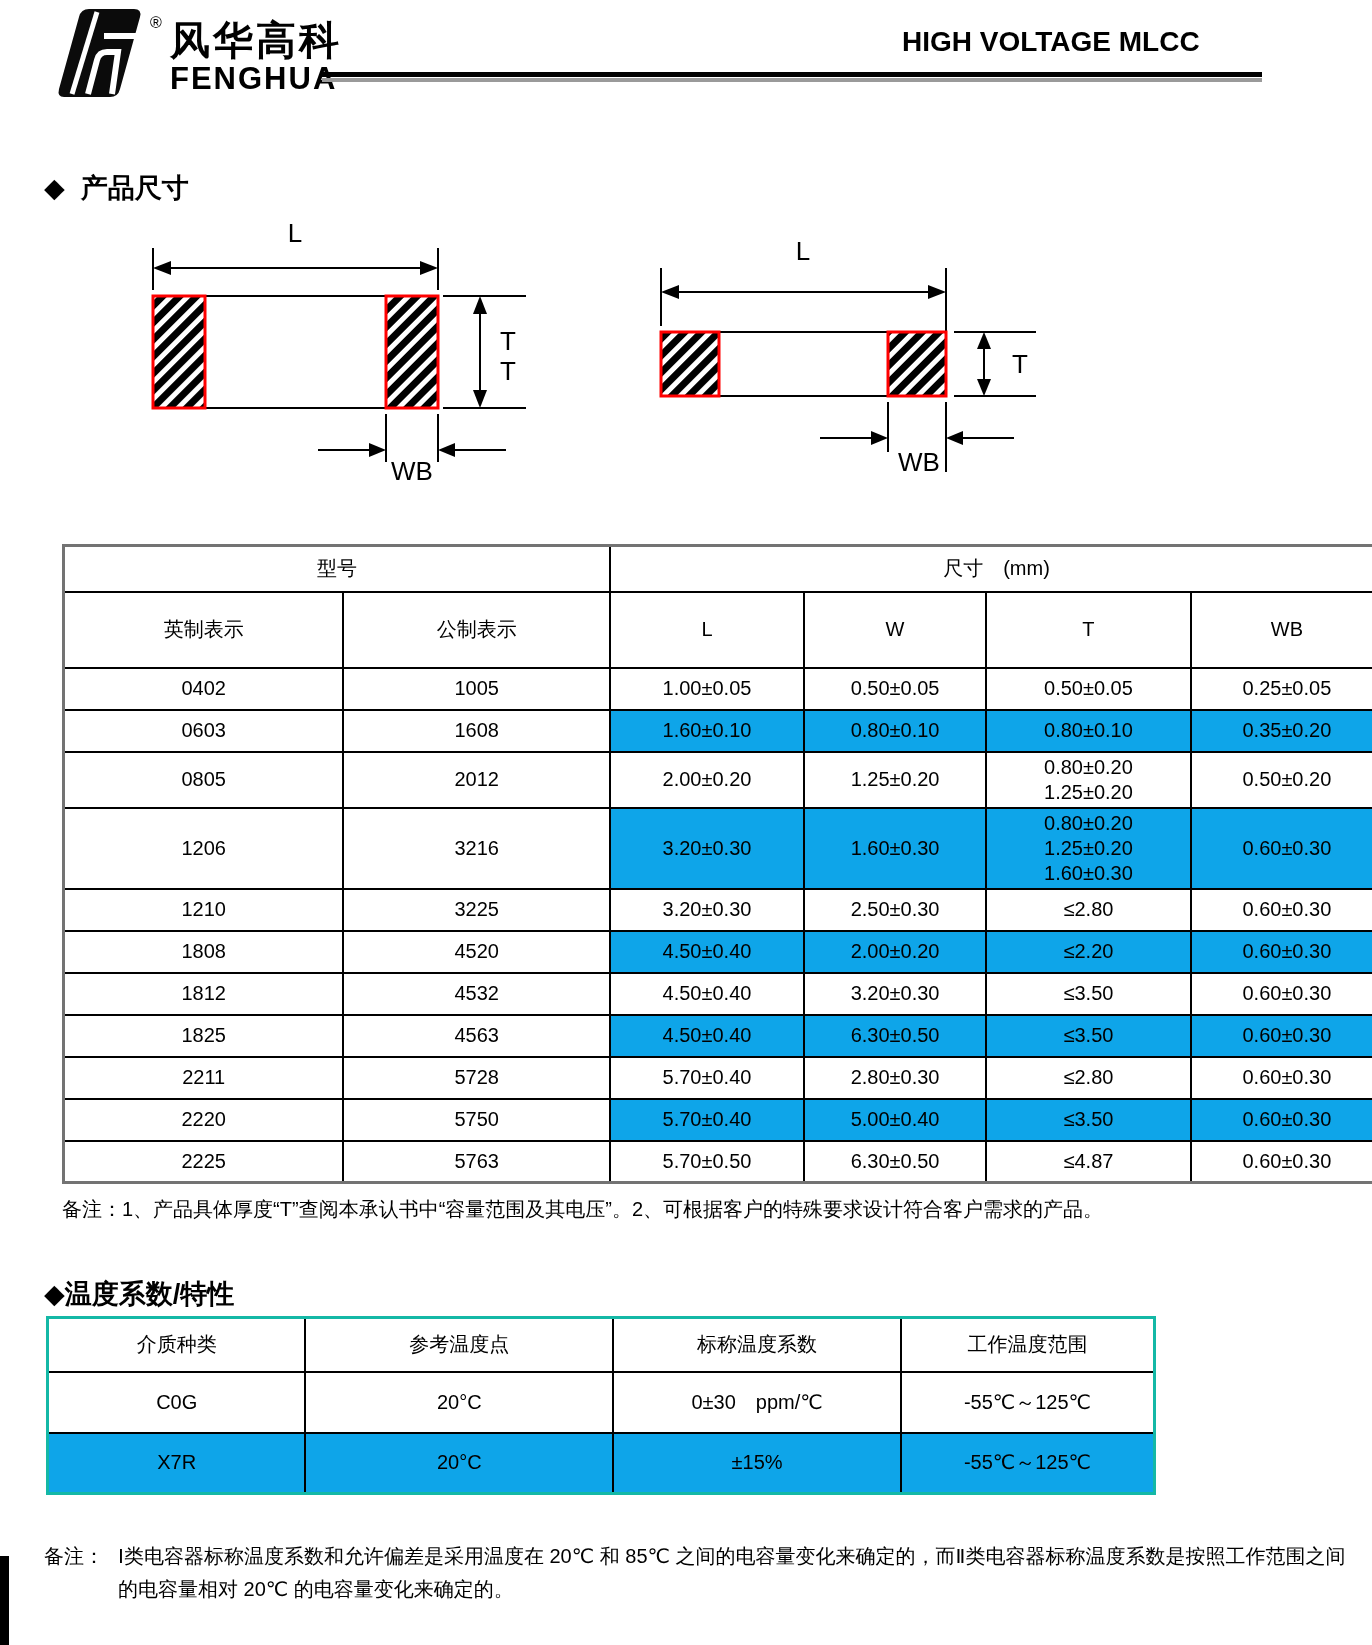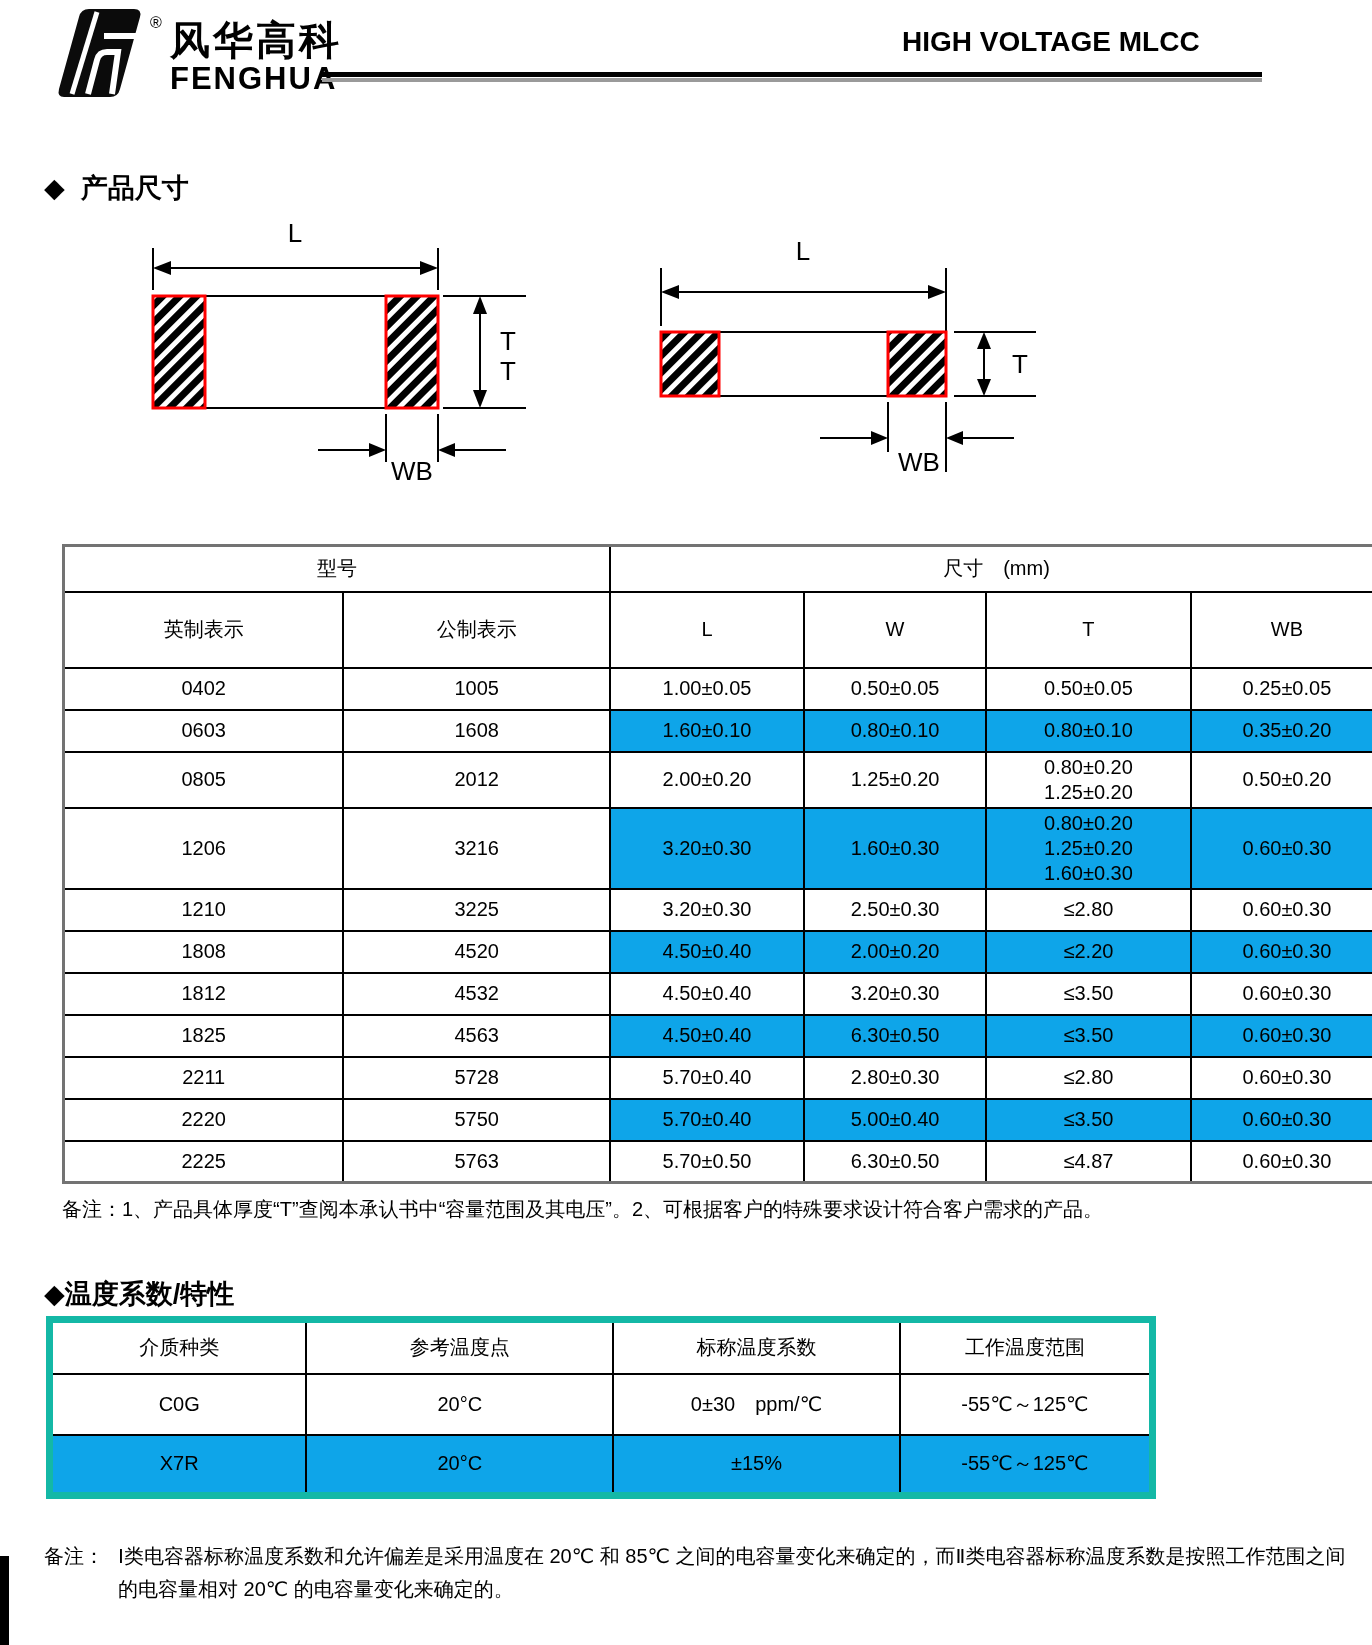--- a/index.html
+++ b/index.html
@@ -31,21 +31,21 @@
   
   table { border-collapse:collapse; table-layout:fixed; background:#fff; }
   th,td { border:2px solid #000; text-align:center; vertical-align:middle;
           font-size:20px; font-weight:400; padding:2px 4px; }
   #dimtable { position:absolute; left:62px; top:544px; width:1323px; border:3px solid #737373; }
   #dimtable .h1 { height:46px; }
   #dimtable .hdr2 th { height:76px; }
   #dimtable .drow td { height:42px; }
   td.ml { white-space:pre-line; line-height:25px; }
   .g { background:#0ea5e9; }
-  #temptable { position:absolute; left:46px; top:1316px; width:1110px; border:7px solid #14b8a6; }
+  #temptable { position:absolute; left:46px; top:1316px; width:1110px; border:3px solid #14b8a6; }
   #temptable .thead th { height:54px; }
   #temptable .trow td { height:61px; }
   
   .note1 { position:absolute; left:62px; top:1196px; font-size:20px; width:1250px; }
   .note2 { position:absolute; left:44px; top:1540px; width:1306px; display:flex; font-size:20px; line-height:33px; }
   .note2 .lbl { width:74px; flex:none; }
   .note2 .txt { flex:1; }
   
   .corner-bar { position:absolute; left:0; top:1556px; width:9px; height:89px; background:#000; }
 </style>

